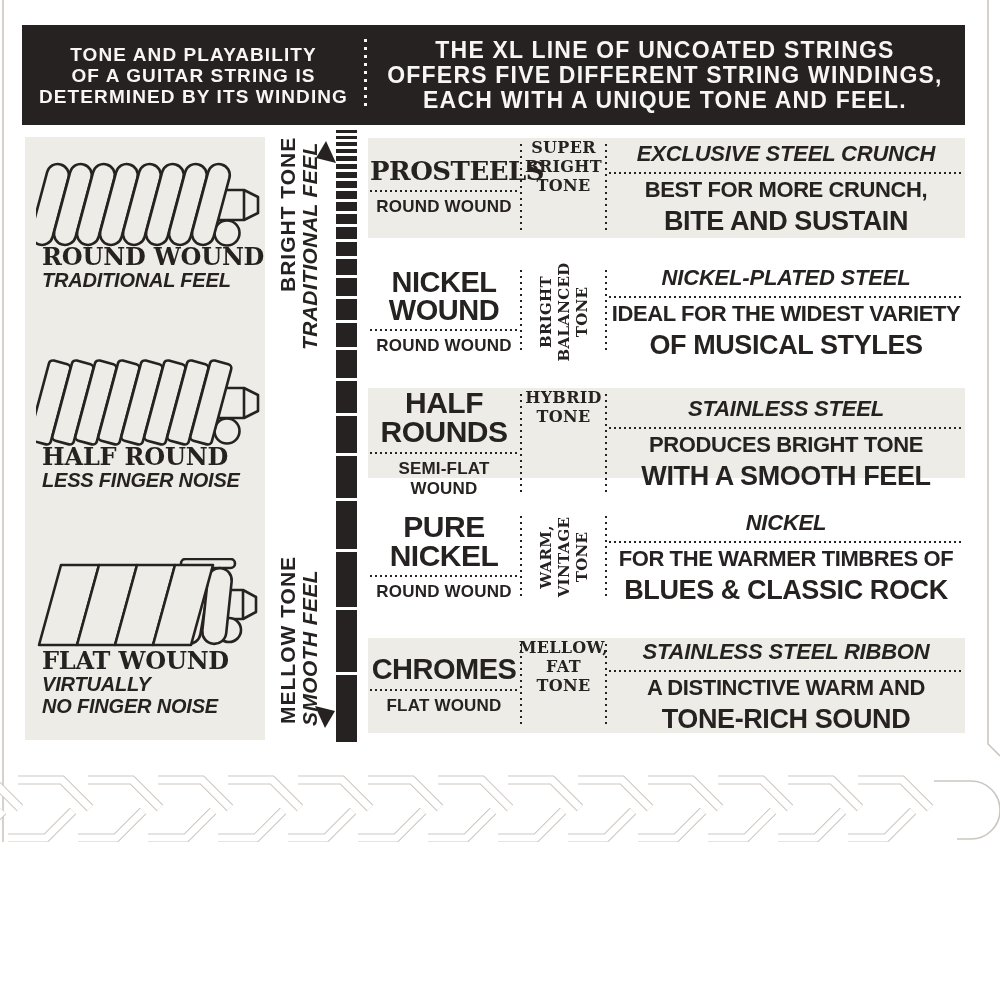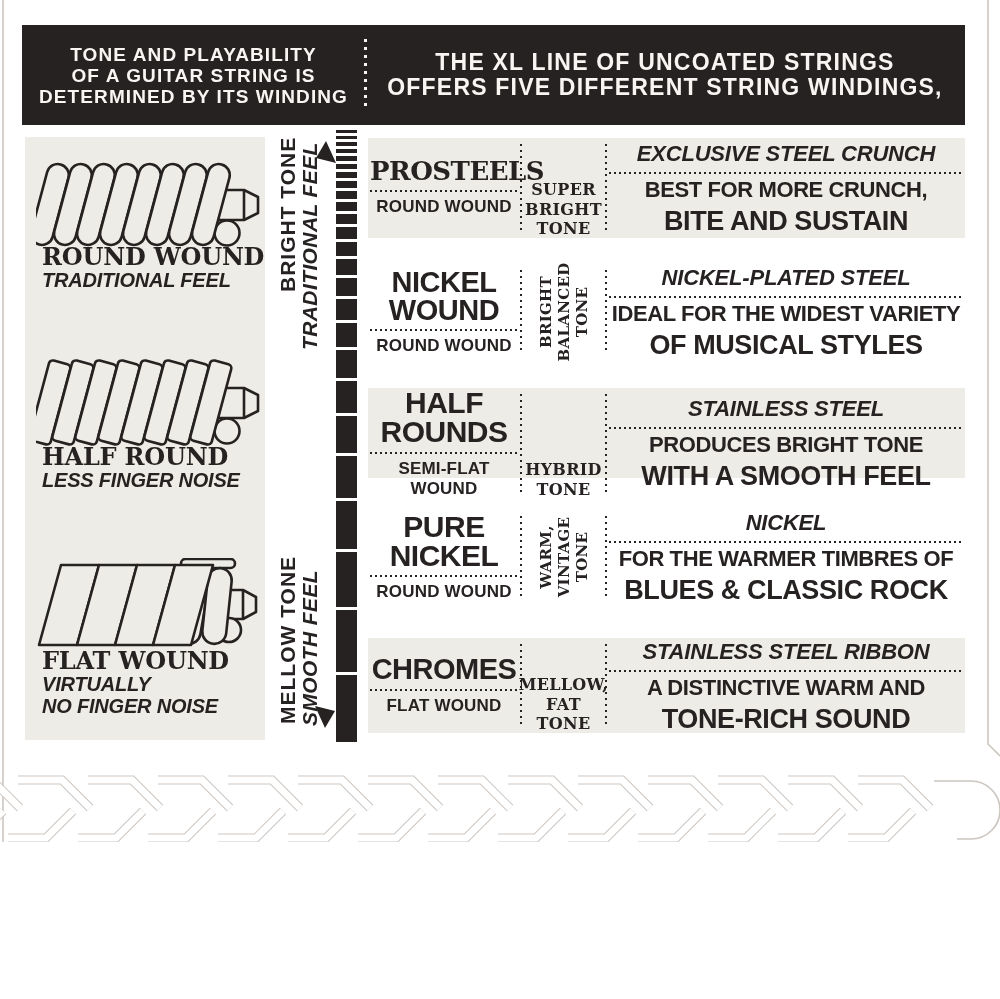--- a/index.html
+++ b/index.html
@@ -48,21 +48,21 @@
   .row.beige{background:var(--beige);}
   .vdot{width:2px;align-self:stretch;margin:6px 0;
         background-image:repeating-linear-gradient(180deg,var(--ink) 0 2px,transparent 2px 6px);}
   .hdot{height:2px;width:100%;margin:5px auto;
         background-image:repeating-linear-gradient(90deg,var(--ink) 0 2px,transparent 2px 5px);}
   .namecol{text-align:center;padding:0 2px;}
   .sname{font-weight:700;font-size:30px;line-height:0.98;letter-spacing:-0.5px;display:block;}
   .sname.serif{font-family:"DejaVu Serif",serif;font-size:26px;letter-spacing:-0.5px;}
   .sname.sz29{font-size:29px;}
   .windlbl{font-weight:700;font-size:17px;letter-spacing:0.2px;}
-  .tonecol{position:relative;text-align:center;height:100%;display:flex;align-items:flex-end;justify-content:center;
+  .tonecol{position:relative;text-align:center;height:100%;display:flex;align-items:flex-start;justify-content:center;
            font-family:"DejaVu Serif",serif;font-weight:700;font-size:16px;line-height:1.2;letter-spacing:0.3px;}
   .vtone{position:absolute;top:50%;left:50%;transform:translate(-50%,-50%) rotate(-90deg);
          font-size:15px;line-height:1.2;text-align:center;}
   .desccol{text-align:center;padding:0 2px;}
   .material{font-weight:700;font-style:italic;font-size:22px;letter-spacing:-0.2px;display:block;}
   .desc1{font-weight:700;font-size:22px;letter-spacing:-0.4px;line-height:1.0;display:block;}
   .desc2{font-weight:700;font-size:27px;letter-spacing:-0.4px;line-height:1.0;display:block;margin-top:7px;}
 
   
   .ill path,.ill rect,.ill circle,.ill line{stroke:var(--ink);stroke-width:2.6;stroke-linejoin:round;}
@@ -140,20 +140,21 @@
   <header class="hdr">
     <div class="hcell hleft">
       <div>TONE AND PLAYABILITY</div>
       <div>OF A GUITAR STRING IS</div>
       <div>DETERMINED BY ITS WINDING</div>
     </div>
     <div class="hdiv"></div>
     <div class="hcell hright">
       <div>THE XL LINE OF UNCOATED STRINGS</div>
       <div>OFFERS FIVE DIFFERENT STRING WINDINGS,</div>
+      <div>EACH WITH A UNIQUE TONE AND FEEL.</div>
     </div>
   </header>
 
   <section class="panel"></section>
 
   <svg class="ill" style="left:36px;top:160px" width="225" height="92" viewBox="0 0 225 92">
     <g fill="var(--beige)">
       <path d="M182 30 h26 l14 7 v16 l-14 7 h-26 z"></path>
       <line x1="208" y1="30" x2="208" y2="60"></line>
       <circle cx="191" cy="73" r="12.5"></circle>

